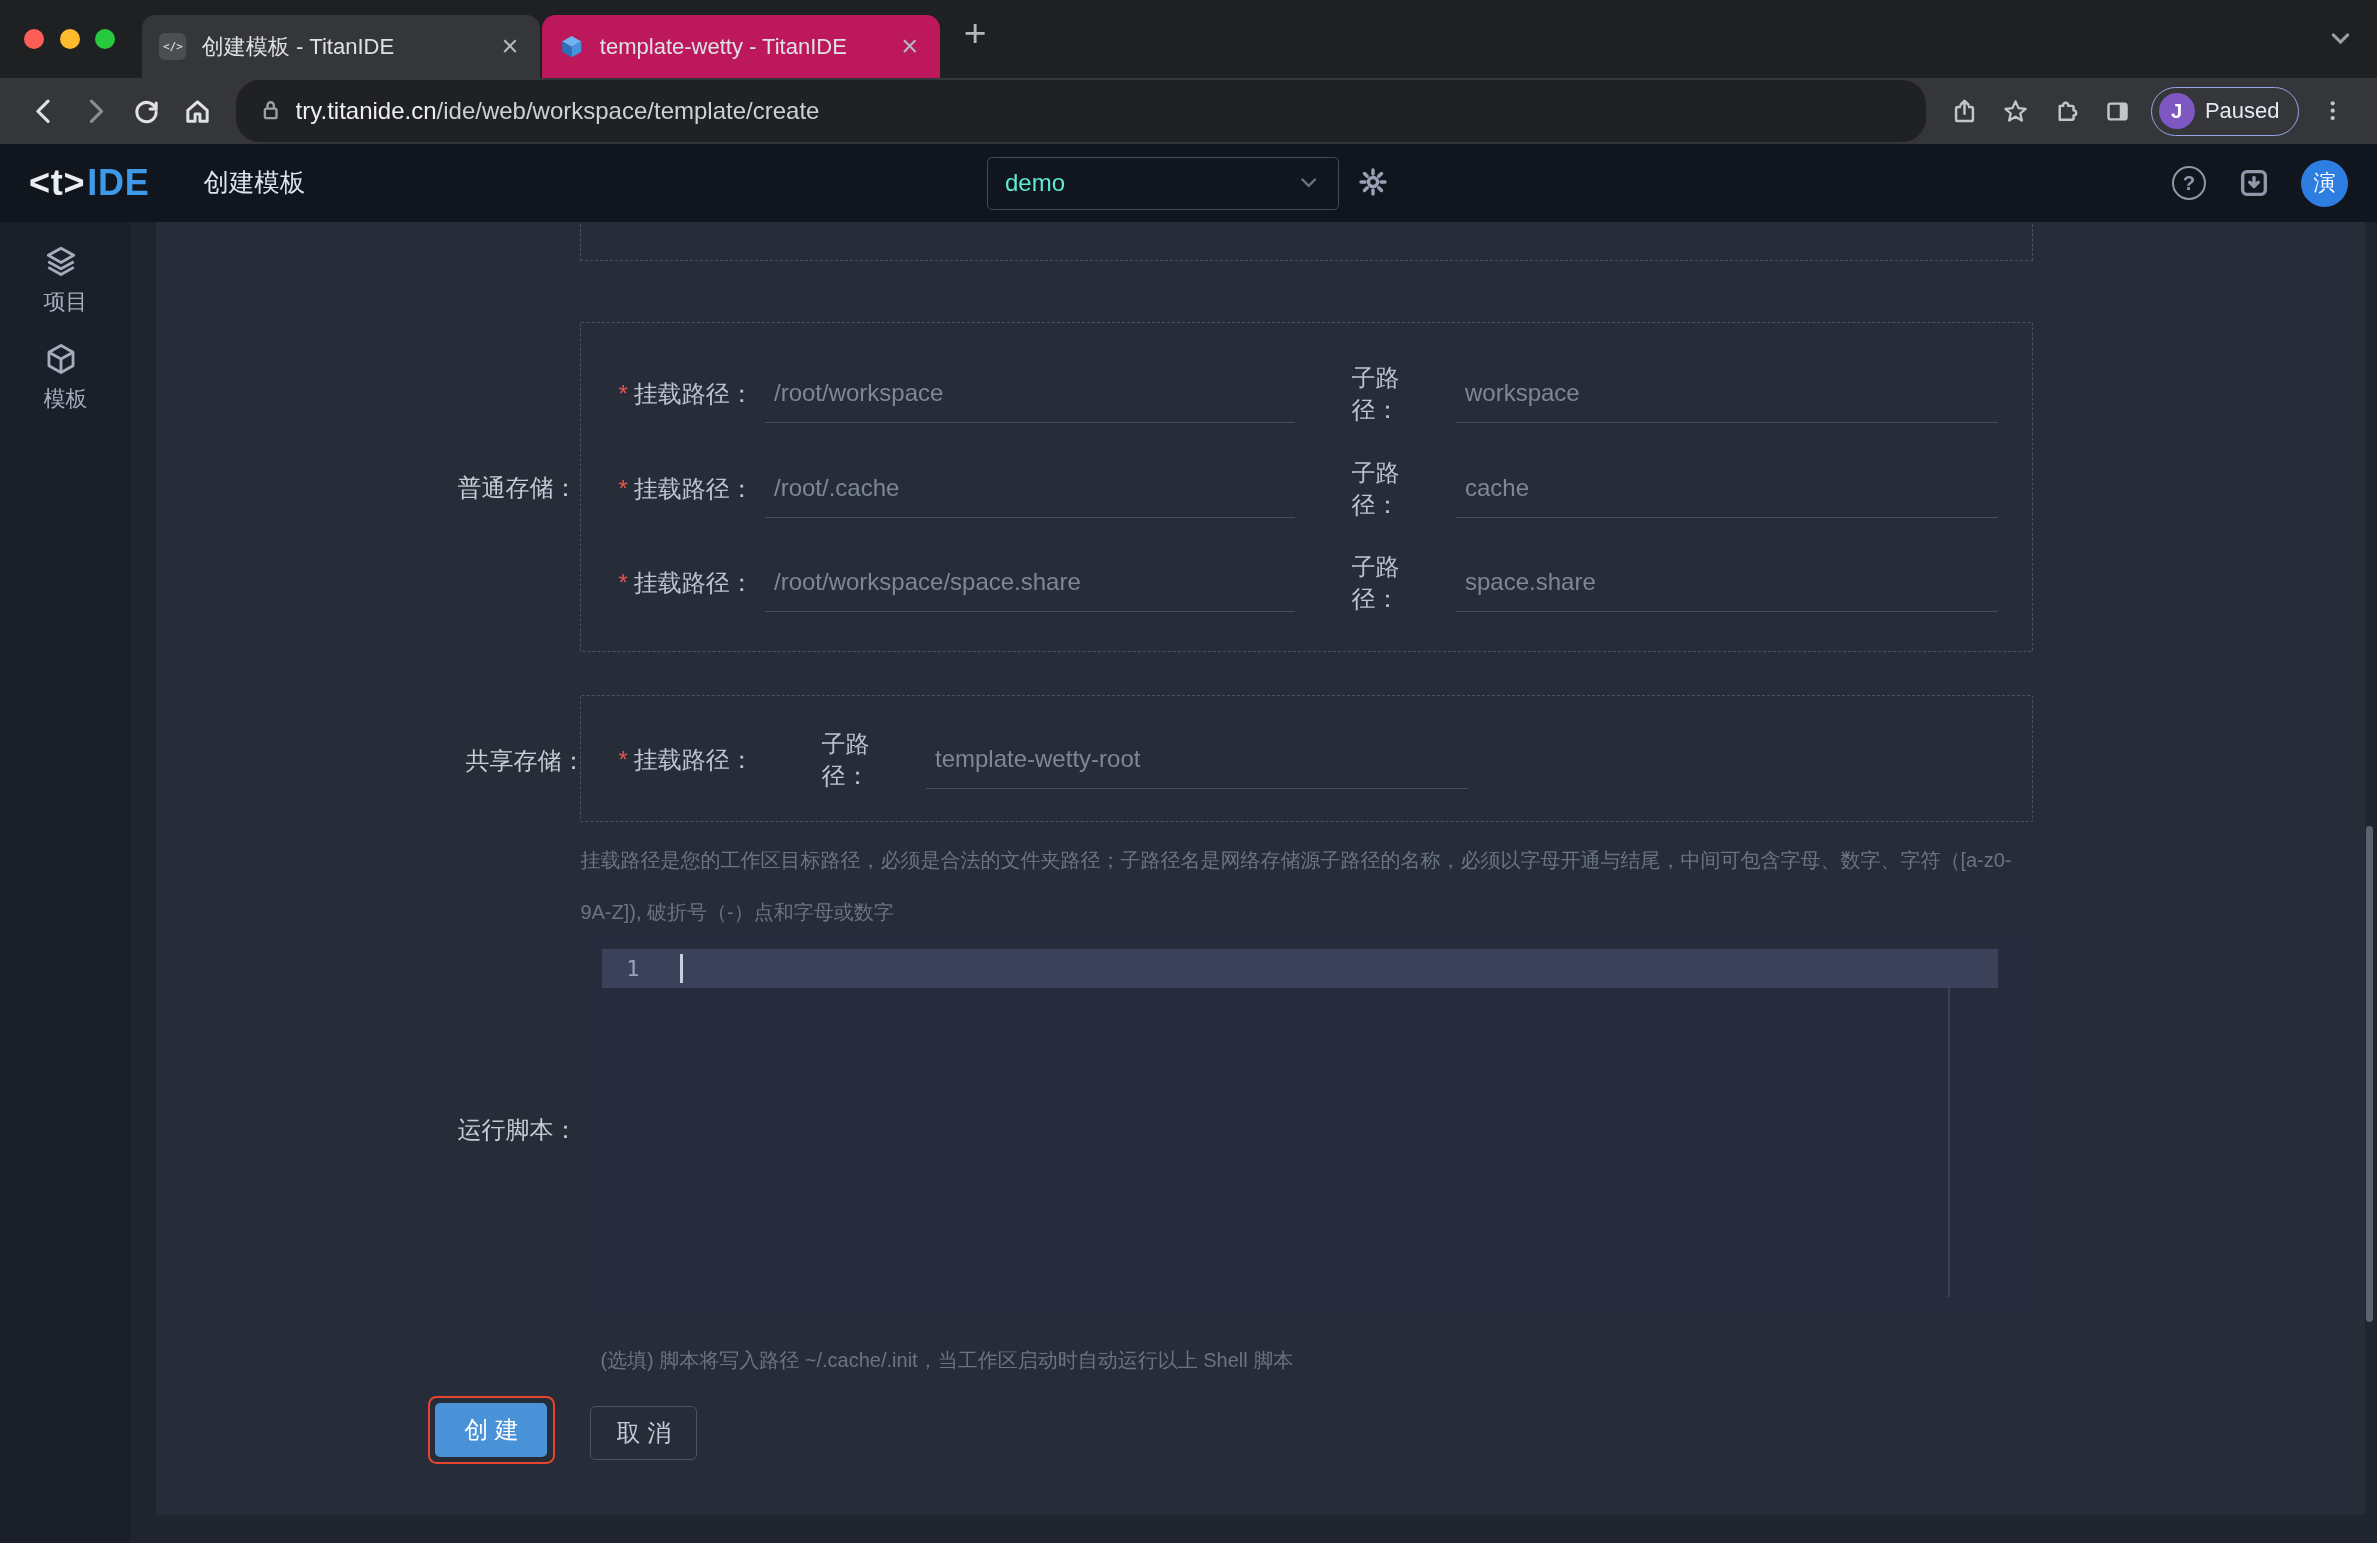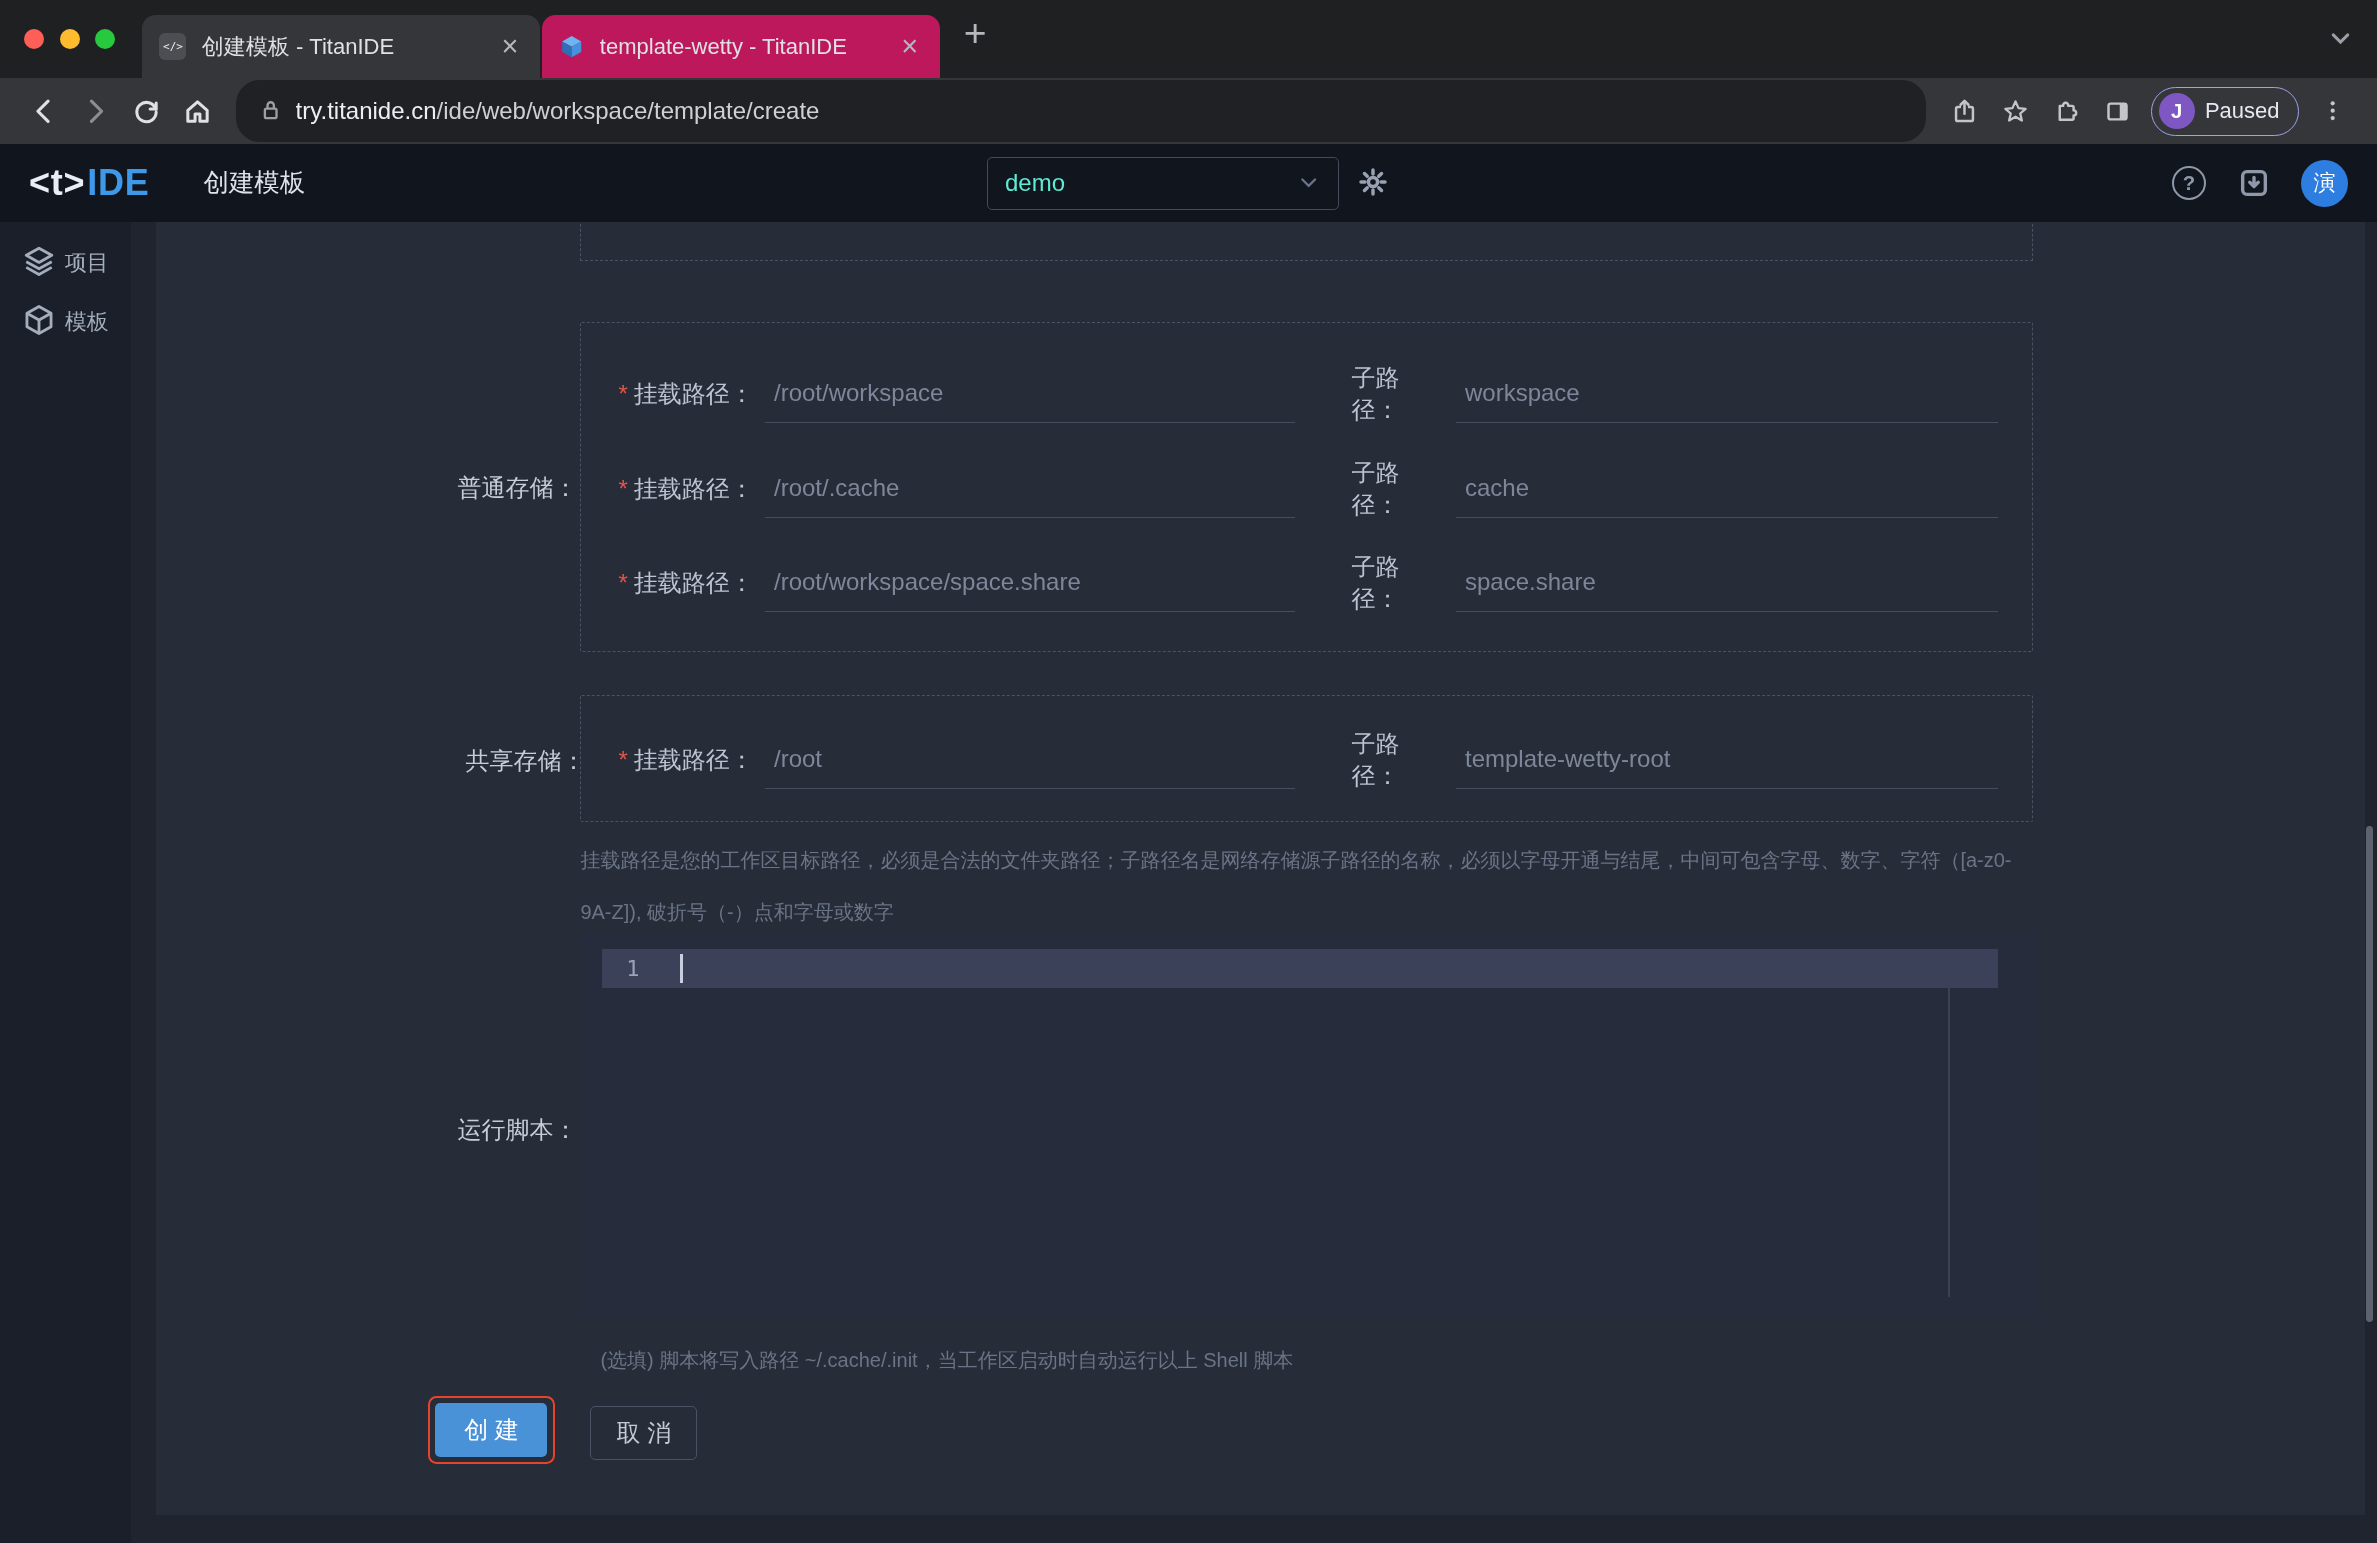--- a/index.html
+++ b/index.html
@@ -47,21 +47,21 @@
   .ws-select { position:absolute; left:987px; top:12.7px; width:352px; height:53px; border:1.7px solid #434b5c; border-radius:5.1px; display:flex; align-items:center; padding:0 17px; color:#5eead4; font-size:24px; }
   .ws-select .chev { margin-left:auto; color:#6b7486; }
   .hdr-gear { position:absolute; left:1357px; top:22px; color:#98a2b3; }
   .hdr-right { margin-left:auto; display:flex; align-items:center; gap:30.5px; }
   .qcircle { width:34px; height:34px; border-radius:50%; border:2.5px solid #8e98a9; color:#8e98a9; font-size:20.3px; font-weight:bold; display:flex; align-items:center; justify-content:center; }
   .hdr-app { color:#8e98a9; }
   .hdr-avatar { width:47px; height:47px; border-radius:50%; background:#2e7ee2; color:#fff; font-size:22px; display:flex; align-items:center; justify-content:center; }
 
   
   .sidebar { position:absolute; left:0; top:222px; width:131px; bottom:0; background:#1a1f29; display:flex; flex-direction:column; align-items:center; padding-top:22px; gap:25.4px; }
-  .side-item { display:flex; flex-direction:row; align-items:flex-end; gap:8.5px; color:#a3adbc; }
+  .side-item { display:flex; flex-direction:column; align-items:flex-start; gap:8.5px; color:#a3adbc; }
   .side-item .lbl { font-size:22px; }
 
   
   .main { position:absolute; left:131px; top:222px; right:0; bottom:0; background:#1f242e; }
   .card { position:absolute; left:25.4px; top:0; right:12px; bottom:29px; background:#272d38; overflow:hidden; }
 
   .cutoff { position:absolute; left:424px; top:-3.4px; width:1453px; height:42px; border:1.7px dashed #4a5263; border-top:none; }
   .groupbox { position:absolute; border:1.7px dashed #4a5263; border-radius:1.7px; }
   .g1 { left:424px; top:100px; width:1453px; height:330px; }
   .g2 { left:424px; top:473px; width:1453px; height:127px; }
@@ -281,21 +281,20 @@
           <span class="flabel sub">子路径：</span>
           <input class="uinput sub" placeholder="space.share" style="">
         </div>
       </div>
 
       <div class="group-label" style="left:285px; top:520px;">共享存储：</div>
       <div class="groupbox g2">
         <div class="frow" style="top:34px;">
           <span class="req">*</span>
           <span class="flabel">挂载路径：</span>
-          <input class="uinput mount" placeholder="/root" style="">
           <span class="flabel sub">子路径：</span>
           <input class="uinput sub" placeholder="template-wetty-root" style="">
         </div>
       </div>
 
       <div class="help help1">挂载路径是您的工作区目标路径，必须是合法的文件夹路径；子路径名是网络存储源子路径的名称，必须以字母开通与结尾，中间可包含字母、数字、字符（[a-z0-9A-Z]), 破折号（-）点和字母或数字</div>
 
       <div class="script-label">运行脚本：</div>
       <div class="editor">
         <div class="eline">

